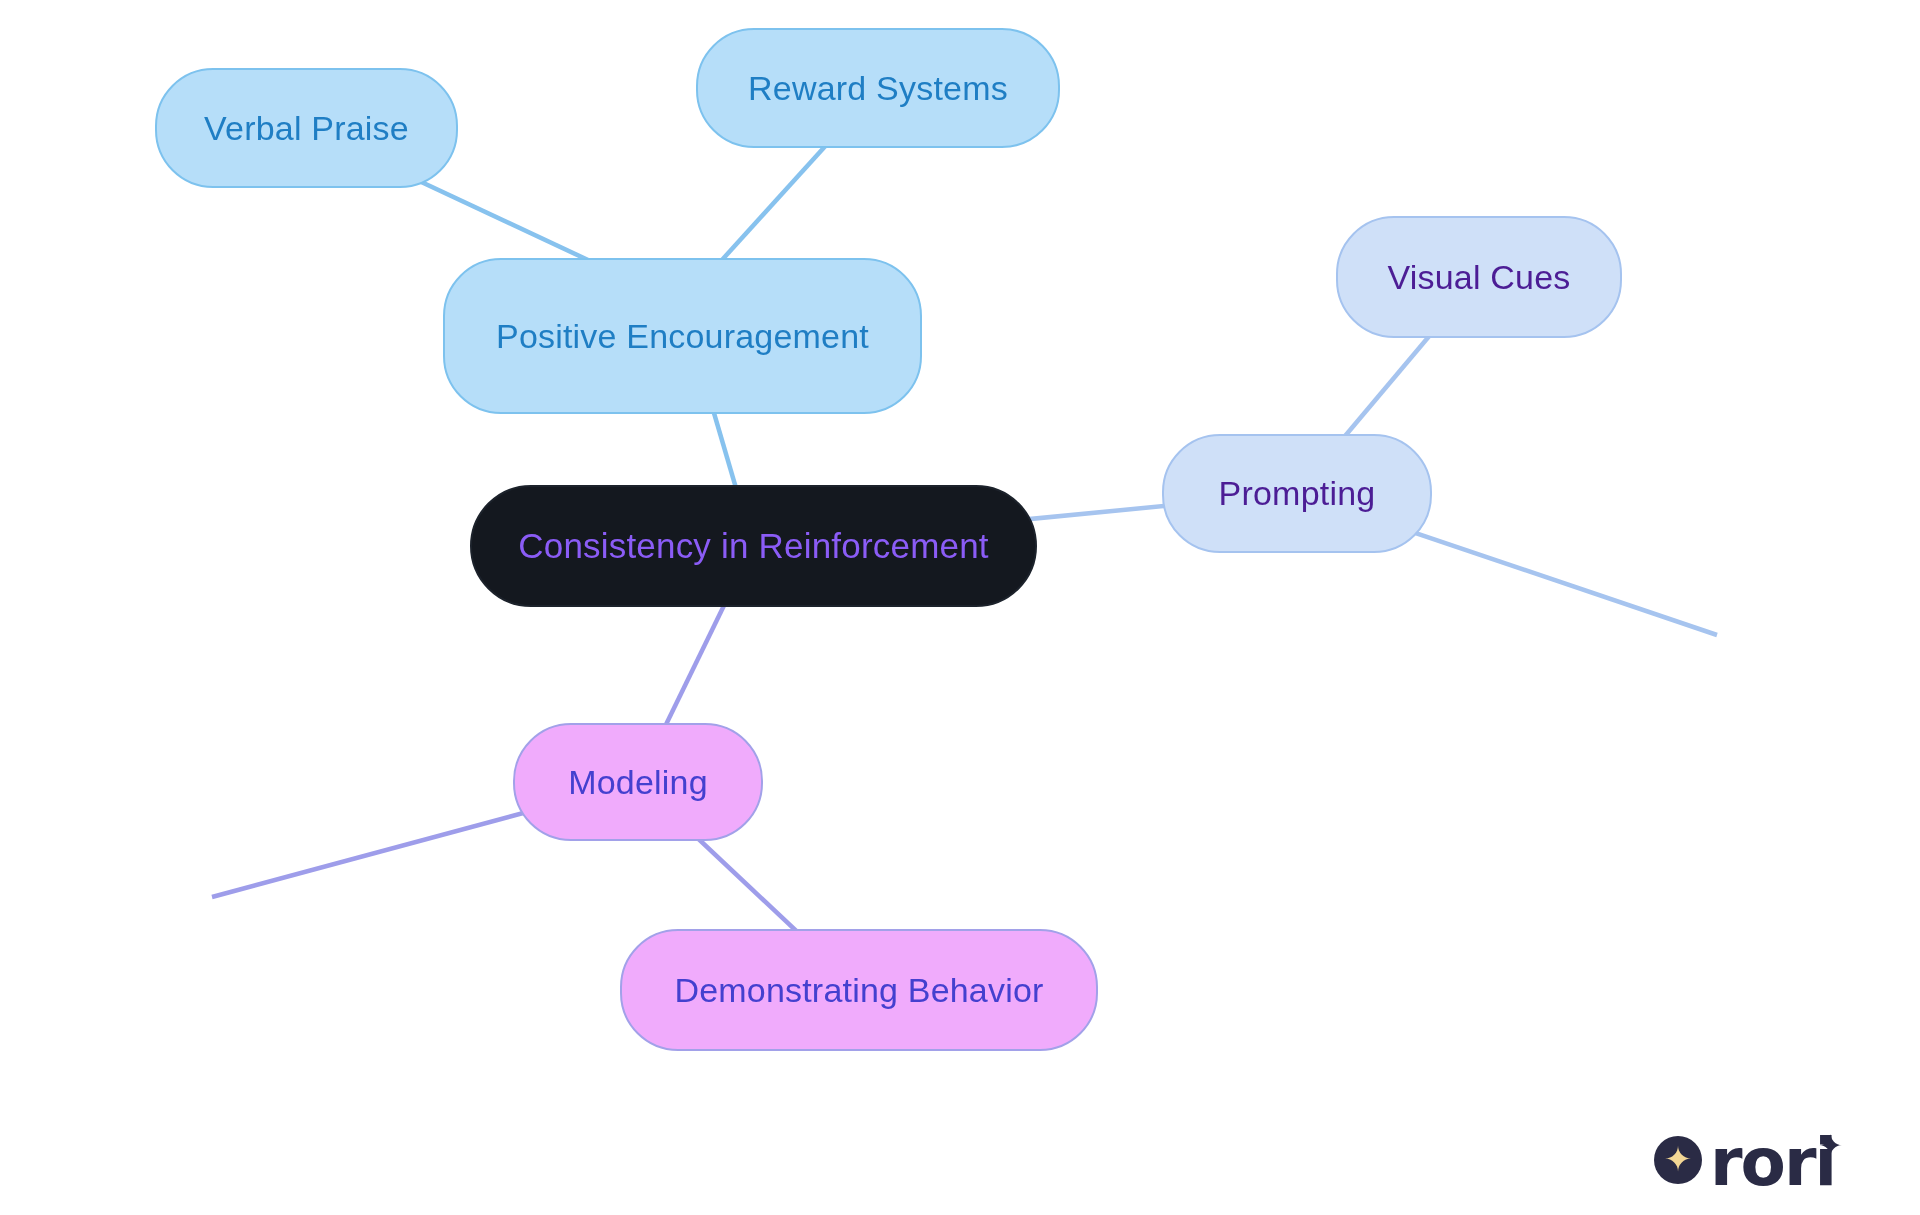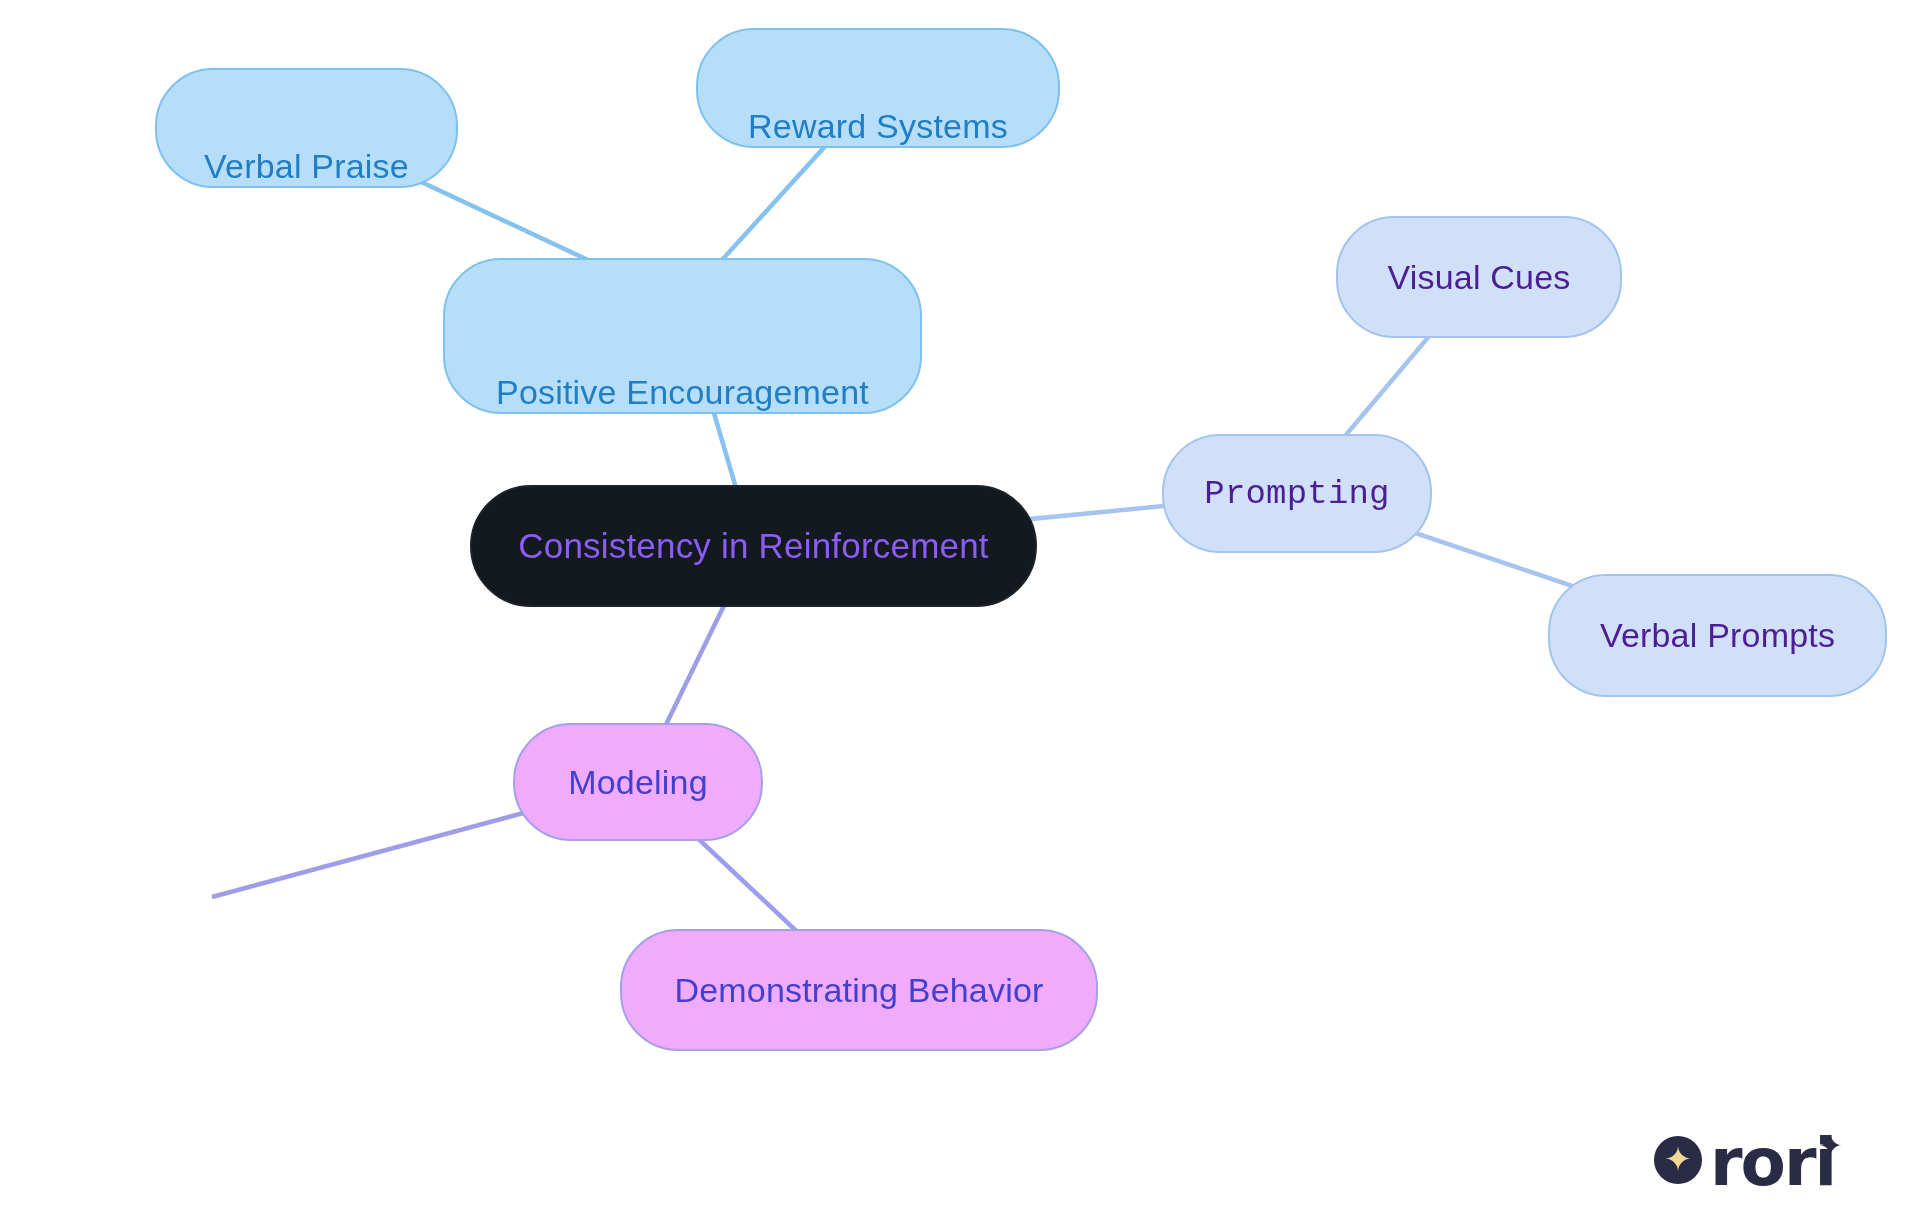--- a/index.html
+++ b/index.html
@@ -39,21 +39,20 @@
     background: #14181f;
     border-color: #1c222b;
     color: #8b5cf6;
     font-size: 35px;
     border-radius: 62px;
   }
   .node-sky {
     background: #b6def9;
     border-color: #7dc2ee;
     color: #1f7ec4;
-    align-items: flex-end;
   }
   .node-peri {
     background: #cfe0f8;
     border-color: #a5c3ef;
     color: #4c1d95;
   }
   .node-lavender {
     background: #f0abfc;
     border-color: #a2a1e9;
     color: #4440cf;
@@ -126,27 +125,24 @@
   </div>
 
   <div class="node node-sky" style="left:443px; top:258px; width:479px; height:156px;">
     <span>Positive Encouragement</span>
   </div>
 
   <div class="node node-peri" style="left:1336px; top:216px; width:286px; height:122px;">
     <span>Visual Cues</span>
   </div>
 
-  <div class="node node-peri" style="left:1162px; top:434px; width:270px; height:119px;font-family:Liberation Mono, monospace;">
+  <div class="node node-peri" style="left:1162px; top:434px; width:270px; height:119px;">
     <span>Prompting</span>
   </div>
 
-  <div class="node node-peri" style="left:1548px; top:574px; width:339px; height:123px;">
-    <span>Verbal Prompts</span>
-  </div>
 
   <div class="node node-root" style="left:470px; top:485px; width:567px; height:122px;">
     <span>Consistency in Reinforcement</span>
   </div>
 
   <div class="node node-lavender" style="left:513px; top:723px; width:250px; height:118px;">
     <span>Modeling</span>
   </div>
 
 

